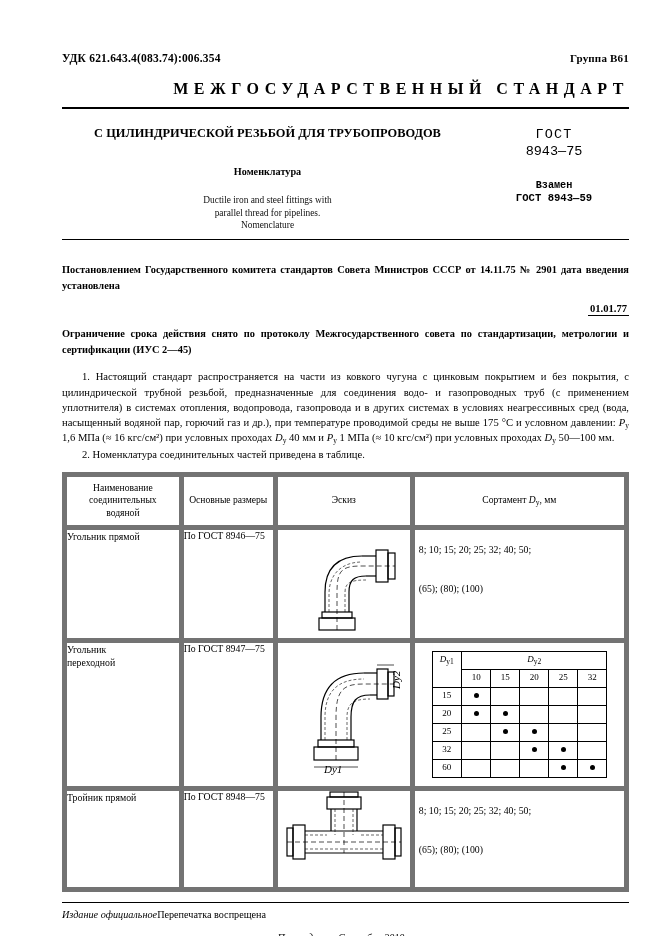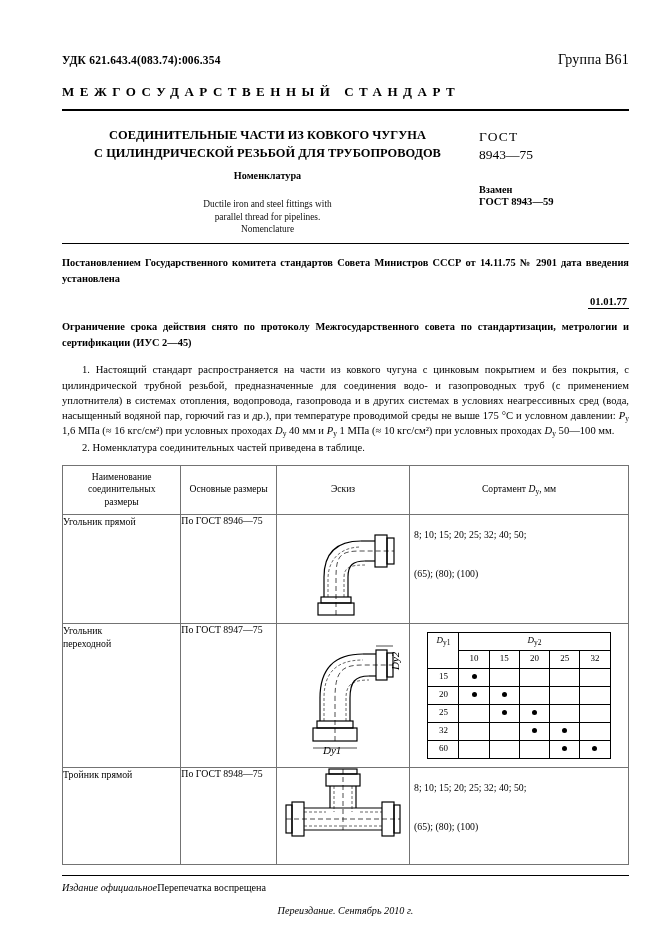--- a/index.html
+++ b/index.html
@@ -27,26 +27,26 @@
   
   .top-row {
     display: flex;
     justify-content: space-between;
     align-items: baseline;
     font-size: 11.5px;
     font-weight: bold;
     letter-spacing: 0.2px;
   }
   .udk { font-weight: bold; font-size: 11.5px; }
-  .group { font-weight: normal; font-size: 14px; }
+  .group { font-weight: bold; font-size: 11px; }
 
   .gost-title {
     margin-top: 16px;
-    text-align: left;
-    font-size: 13px;
+    text-align: right;
+    font-size: 16px;
     font-weight: bold;
     letter-spacing: 5.5px;
   }
 
   .rule-top {
     margin-top: 9px;
     border-top: 2px solid #000;
   }
 
   
@@ -60,32 +60,33 @@
     padding-right: 6px;
   }
   .title-main {
     font-size: 12.4px;
     font-weight: bold;
     line-height: 1.45;
   }
   .title-sub {
     font-size: 10.2px;
     font-weight: bold;
-    margin-top: 7px;
+    margin-top: 23px;
   }
   .title-en {
     margin-top: 17px;
     font-size: 9.4px;
     line-height: 1.35;
     color: #111;
   }
   .title-right {
     flex: 0 0 150px;
-    text-align: left;
+    text-align: center;
     padding-top: 2px;
+    font-family: Liberation Mono, monospace;
   }
   .gost-label {
     font-size: 13.5px;
     letter-spacing: 1.2px;
   }
   .gost-num {
     font-size: 13.5px;
     margin-top: 2px;
   }
   .vzamen {
@@ -104,21 +105,21 @@
     font-size: 10px;
   }
 
   .rule-thin {
     margin-top: 7px;
     border-top: 1px solid #000;
   }
 
   
   .resolution {
-    margin-top: 11px;
+    margin-top: 22px;
     font-size: 10.4px;
     font-weight: bold;
     line-height: 1.5;
     text-align: justify;
   }
   .date-line {
     text-align: right;
     margin-top: 5px;
   }
   .date-underline {
@@ -149,21 +150,21 @@
   sub { font-size: 7.5px; vertical-align: baseline; position: relative; top: 2px; }
 
   
   table.maintable {
     margin-top: 10px;
     border-collapse: collapse;
     width: 100%;
     font-size: 9.6px;
   }
   table.maintable td, table.maintable th {
-    border: 1px solid #737373;
+    border: 5px solid #737373;
     padding: 0;
     vertical-align: top;
   }
   table.maintable thead th {
     text-align: center;
     font-weight: normal;
     padding: 5px 3px;
     line-height: 1.3;
     vertical-align: middle;
     height: 38px;
@@ -244,21 +245,20 @@
     <div class="group">Группа В61</div>
   </div>
 
   <div class="gost-title">МЕЖГОСУДАРСТВЕННЫЙ  СТАНДАРТ</div>
 
   <div class="rule-top"></div>
 
   <div class="title-block">
     <div class="title-left">
       <div class="title-main">
-        <div>СОЕДИНИТЕЛЬНЫЕ ЧАСТИ ИЗ КОВКОГО ЧУГУНА</div>
         <div>С ЦИЛИНДРИЧЕСКОЙ РЕЗЬБОЙ ДЛЯ ТРУБОПРОВОДОВ</div>
       </div>
       <div class="title-sub">Номенклатура</div>
       <div class="title-en">
         <div>Ductile iron and steel fittings with</div>
         <div>parallel thread for pipelines.</div>
         <div>Nomenclature</div>
       </div>
     </div>
     <div class="title-right">
@@ -282,21 +282,21 @@
     <p><span>1. Настоящий стандарт распространяется на части из ковкого чугуна с цинковым покрытием и без покрытия, с цилиндрической трубной резьбой, предназначенные для соединения водо- и газопроводных труб (с применением уплотнителя) в системах отопления, водопровода, газопровода и в других системах в условиях неагрессивных сред (вода, насыщенный водяной пар, горючий газ и др.), при температуре проводимой среды не выше 175 °С и условном давлении: </span><span class="ital">P</span><sub>у</sub><span> 1,6 МПа (≈ 16 кгс/см²) при условных проходах </span><span class="ital">D</span><sub>у</sub><span> 40 мм и </span><span class="ital">P</span><sub>у</sub><span> 1 МПа (≈ 10 кгс/см²) при условных проходах </span><span class="ital">D</span><sub>у</sub><span> 50—100 мм.</span></p>
     <p>2. Номенклатура соединительных частей приведена в таблице.</p>
   </div>
 
   <table class="maintable">
     <thead>
       <tr>
         <th class="col-name">
           <div>Наименование</div>
           <div>соединительных</div>
-          <div>размеры</div>
+          <div>водяной</div>
         </th>
         <th class="col-dim">Основные размеры</th>
         <th class="col-sk">Эскиз</th>
         <th class="col-sort">
           <span>Сортамент </span><span class="ital">D</span><sub>у</sub><span>, мм</span>
         </th>
       </tr>
     </thead>
     <tbody>
 

